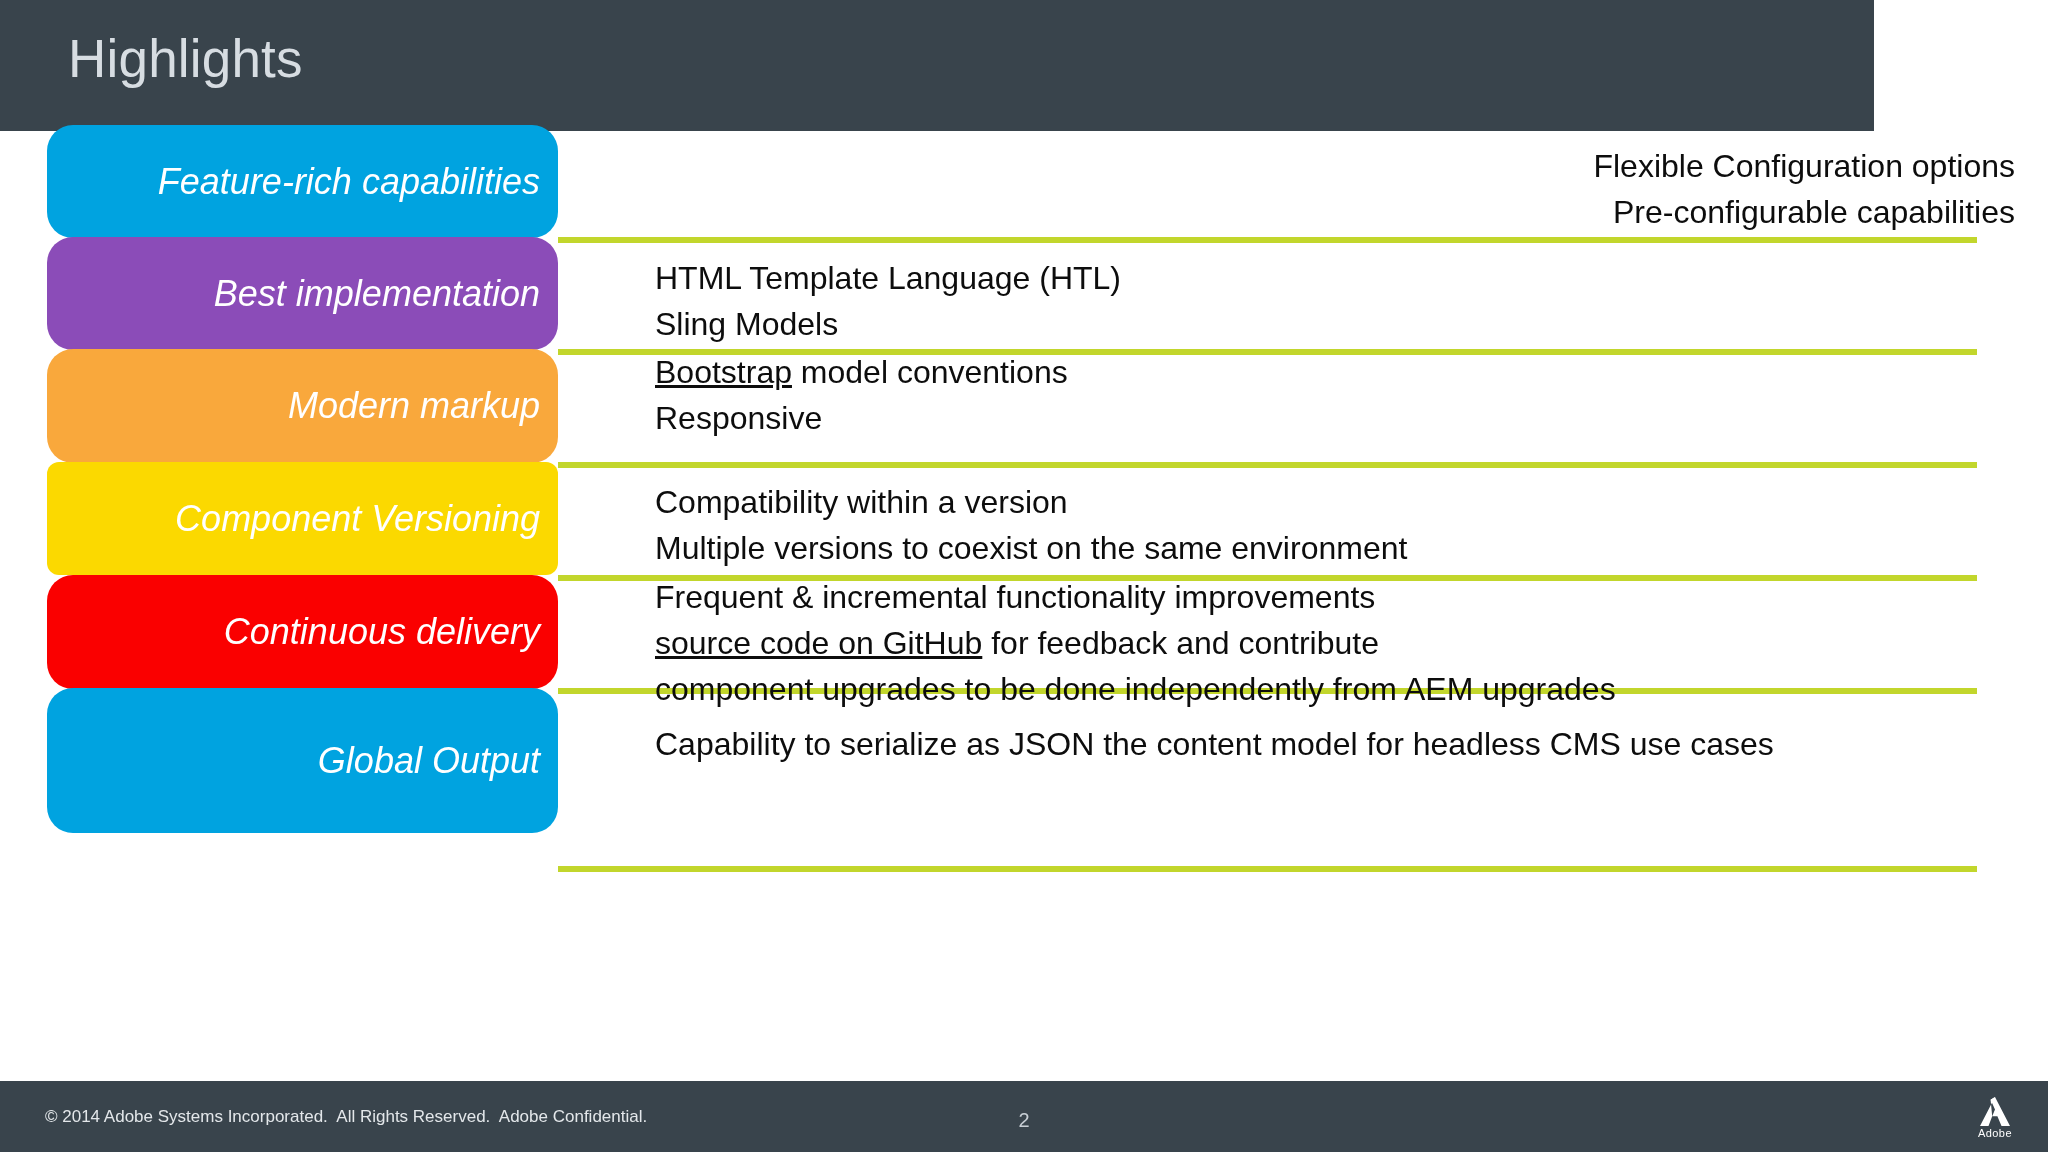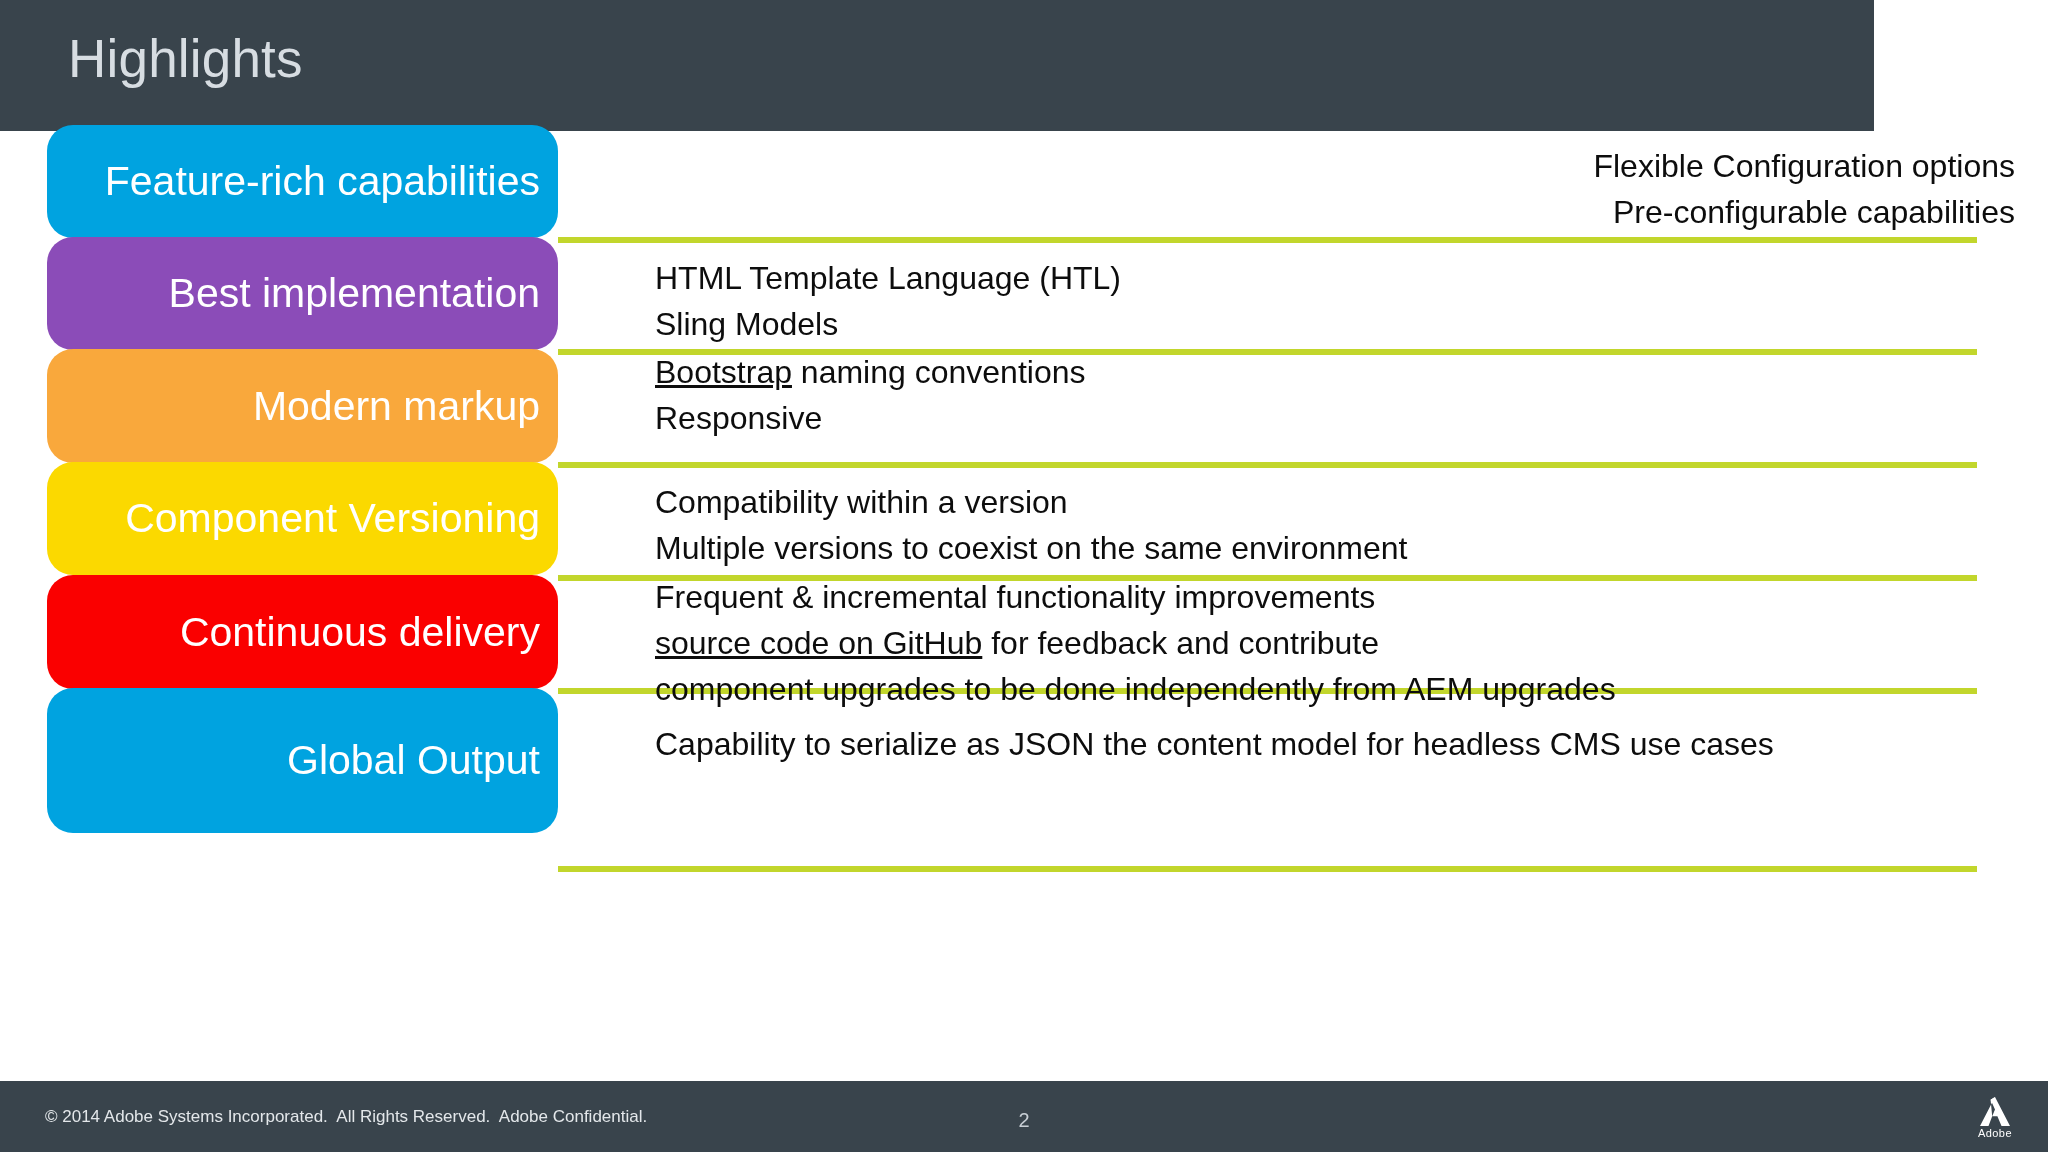--- a/index.html
+++ b/index.html
@@ -52,24 +52,25 @@
     width: 511px;
     box-sizing: border-box;
     border-radius: 26px;
     display: flex;
     align-items: center;
     justify-content: flex-end;
     padding-right: 18px;
   }
   .pill-label {
     color: #ffffff;
-    font-size: 41px;
+    font-size: 36px;
     font-weight: 400;
     white-space: nowrap;
     line-height: 1;
+    font-style: italic;
   }
 
   .divider {
     position: absolute;
     left: 558px;
     width: 1419px;
     height: 6px;
     background: #c2d62c;
   }
 
@@ -159,24 +160,24 @@
       <div class="divider" style="top: 218px; background: rgb(194, 214, 44);"></div>
       <div class="content" style="top: 124px;">
         <div class="content-line"><span>HTML Template Language (HTL)</span></div>
         <div class="content-line"><span>Sling Models</span></div>
       </div>
       <div class="pill" style="top: 218px; height: 114px; background: rgb(249, 168, 60);">
         <span class="pill-label">Modern markup</span>
       </div>
       <div class="divider" style="top: 331px; background: rgb(194, 214, 44);"></div>
       <div class="content" style="top: 218px;">
-        <div class="content-line"><span class="lnk">Bootstrap</span><span> naming conventions</span></div>
+        <div class="content-line"><span class="lnk">Bootstrap</span><span> model conventions</span></div>
         <div class="content-line"><span>Responsive</span></div>
       </div>
-      <div class="pill" style="top: 331px; height: 113px; background: rgb(251, 217, 0);">
+      <div class="pill" style="top: 331px; height: 113px; background: rgb(251, 217, 0); border-radius: 12px;">
         <span class="pill-label">Component Versioning</span>
       </div>
       <div class="divider" style="top: 444px; background: rgb(194, 214, 44);"></div>
       <div class="content" style="top: 348px;">
         <div class="content-line"><span>Compatibility within a version</span></div>
         <div class="content-line"><span>Multiple versions to coexist on the same environment</span></div>
       </div>
       <div class="pill" style="top: 444px; height: 114px; background: rgb(250, 0, 0);">
         <span class="pill-label">Continuous delivery</span>
       </div>

